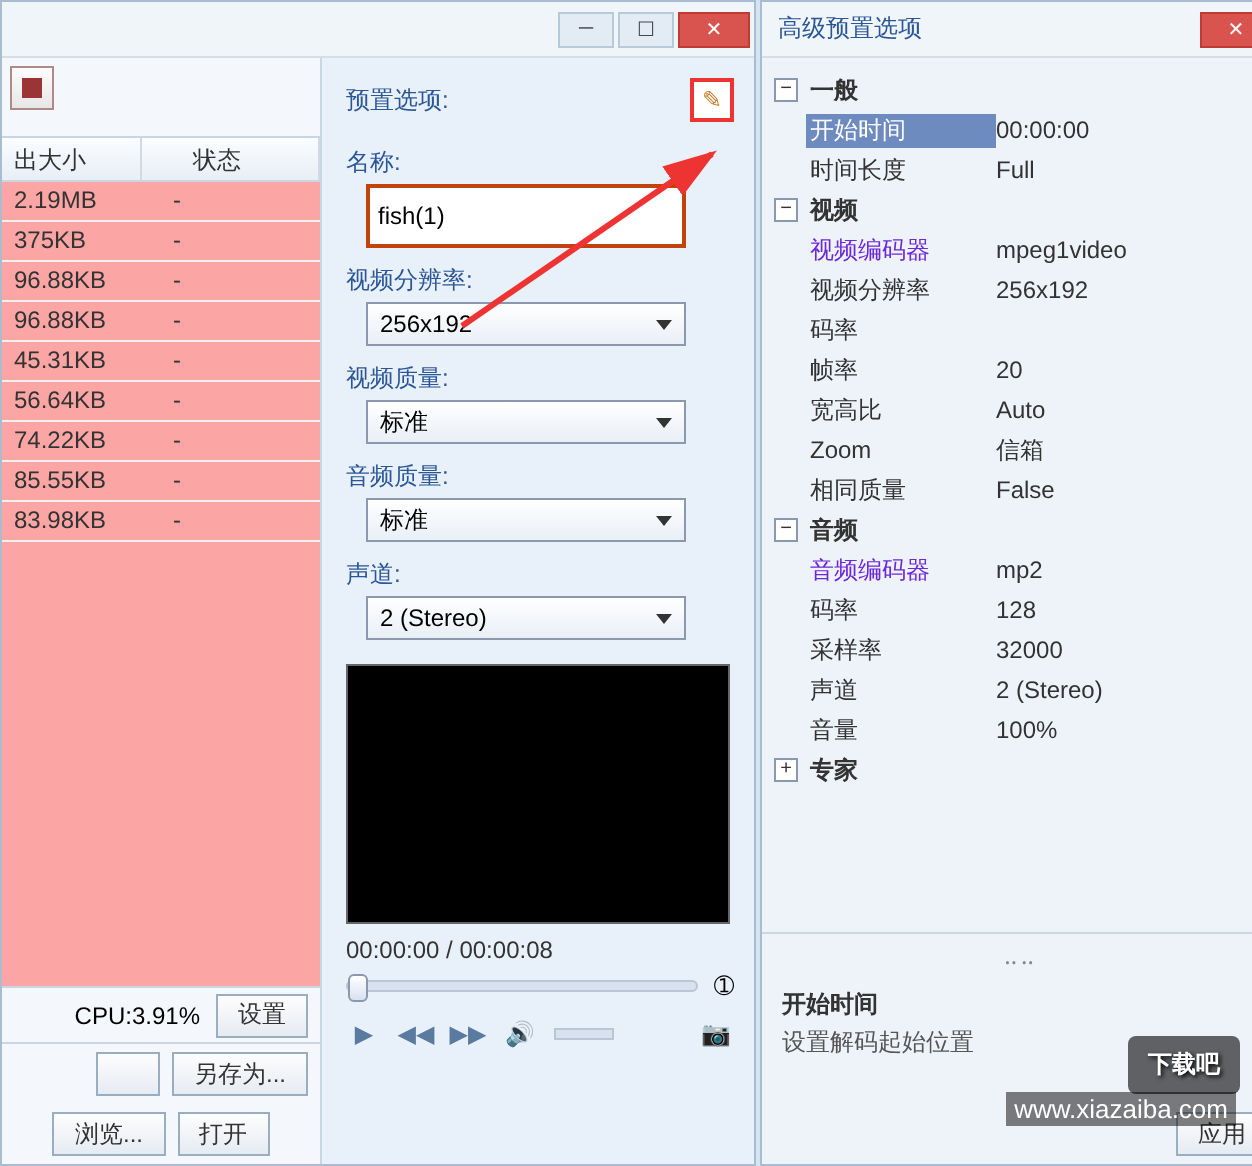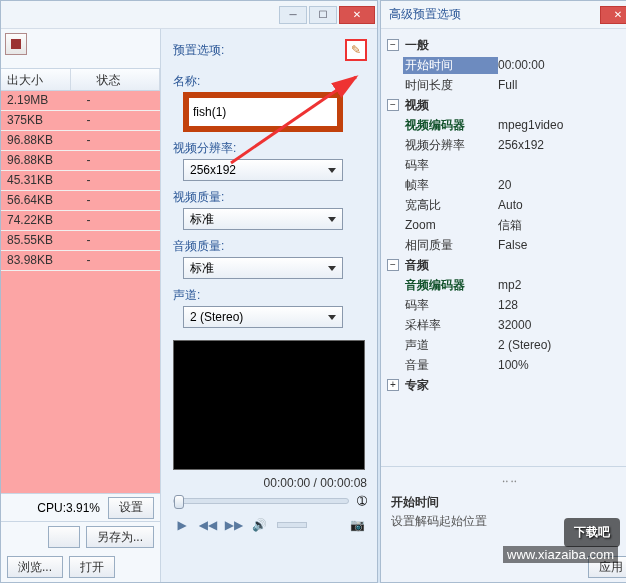--- a/index.html
+++ b/index.html
@@ -19,49 +19,49 @@
 
 .grid-head { display:flex; background: linear-gradient(#fbfdff,#e8eef6); border-bottom:1px solid #c9d6e4; height:22px;gap:20px; }
 .grid-head .gh { flex:1; padding:3px 6px; border-right:1px solid #d0dae6; color:#333;}
 .grid-body { flex:1; background:#fca5a5; overflow:hidden; }
 .grow { display:flex; height:20px; border-bottom:1px solid #f0f0f0; }
 .grow .gc { flex:1; padding:2px 6px; color:#333; }
 
 .cpurow { height:28px; border-top:1px solid #c9d6e4; display:flex; align-items:center; justify-content:flex-end; padding:0 6px; gap:8px;}
 .btn { height:22px; padding:0 10px; background:linear-gradient(#fdfdfd,#e6ebf2); border:1px solid #9aaec3; color:#333; }
 .btnrow { padding:4px 6px; display:flex; gap:6px; justify-content:flex-end; border-top:1px solid #c9d6e4;}
-.btnrow2 { padding:4px 6px; display:flex; gap:6px; justify-content:flex-start;}
+.btnrow2 { padding:4px 6px; display:flex; gap:6px; justify-content:center;}
 
 .mid-col { flex:1; padding: 10px 10px 4px 12px; display:flex; flex-direction:column; position:relative;}
 .preset-head { display:flex; justify-content:space-between; align-items:center; color:#2b5797; margin-bottom:8px;gap:47px;}
 .editbtn { width:22px; height:22px; border:2px solid #e33; display:flex; align-items:center; justify-content:center; background:#fff; color:#c87b2a; }
 .arrow-svg { position:absolute; left:60px; top:44px; pointer-events:none; }
 
 .flabel { color:#2b5797; margin-top:4px; }
-.finput { width: 160px; height:22px; border:6px solid #c2410c; background:#fff; padding:14px 4px; margin:2px 0 4px 10px; }
+.finput { width: 160px; height:22px; border:2px solid #c2410c; background:#fff; padding:14px 4px; margin:2px 0 4px 10px; }
 .fselect { width: 160px; height:22px; border:1px solid #8a99ad; background:linear-gradient(#fff,#e9eff6); margin:2px 0 4px 10px; display:flex; align-items:center; justify-content:space-between; padding:0 6px; }
 .fselect .arr { width:0;height:0;border-left:4px solid transparent;border-right:4px solid transparent;border-top:5px solid #333; }
 
 .preview { margin-top:8px; width:192px; height:130px; background:#000; border:1px solid #666; }
-.timecode { text-align:right; color:#333; margin-top:6px; }
+.timecode { text-align:left; color:#333; margin-top:6px; }
 .player { display:flex; align-items:center; gap:8px; padding:4px 0; }
 .track { flex:1; height:6px; background:#d7e2ee; border:1px solid #b9c6d5; border-radius:3px; position:relative; }
 .thumb { position:absolute; left:0; top:-4px; width:10px; height:14px; background:linear-gradient(#fff,#d7e2ee); border:1px solid #8a99ad; border-radius:3px;}
 .pbtn { width:18px;height:18px; display:flex;align-items:center;justify-content:center; color:#5a7aa0;}
 .vbar { width:30px;height:6px;background:#d7e2ee;border:1px solid #b9c6d5;}
 
 
 .win-right { position:absolute; left:380px; top:0; width:261px; height:583px; background:#eef3fa; border:1px solid #a9bcd0;}
 .win-right .titlebar { height:28px; background:#f0f5fa; border-bottom:1px solid #d4dde8; display:flex; align-items:center; padding:0 4px 0 8px; color:#2b5797; justify-content:space-between;}
 .tree { padding:6px 6px 2px 6px; }
 .trow { display:flex; align-items:center; height:20px; }
 .toggle { width:12px;height:12px; border:1px solid #8a99ad; background:#fff; color:#333; font-size:10px; line-height:10px; text-align:center; margin-right:4px;}
 .tkey { width:95px; padding-left:2px; color:#333;}
 .tkey.cat { font-weight:bold; color:#333;}
-.tkey.dim { color:#14532d;font-weight:bold;}
+.tkey.dim { color:#6d28d9;}
 .tval { flex:1; color:#333;}
 .trow.sel .tkey { background:#6d8bbf; color:#fff; }
 .right-foot { position:absolute; bottom:0; left:0; right:0; height:116px; border-top:1px solid #c9d6e4; background:#eef3fa;}
 .dots { text-align:center; color:#888; letter-spacing:2px; padding-top:2px;}
 .desc { padding:8px 10px; }
 .desc .t { font-weight:bold; color:#333;}
 .desc .s { color:#555; margin-top:2px;}
 .applyrow { position:absolute; bottom:4px; right:6px; display:flex; gap:6px;}
 
 .watermark { position:absolute; right:6px; bottom:36px; color:#fff; text-shadow:1px 1px 2px #000; background:rgba(0,0,0,0.6); padding:6px 10px; font-size:12px; font-weight:bold; border-radius:4px;}

